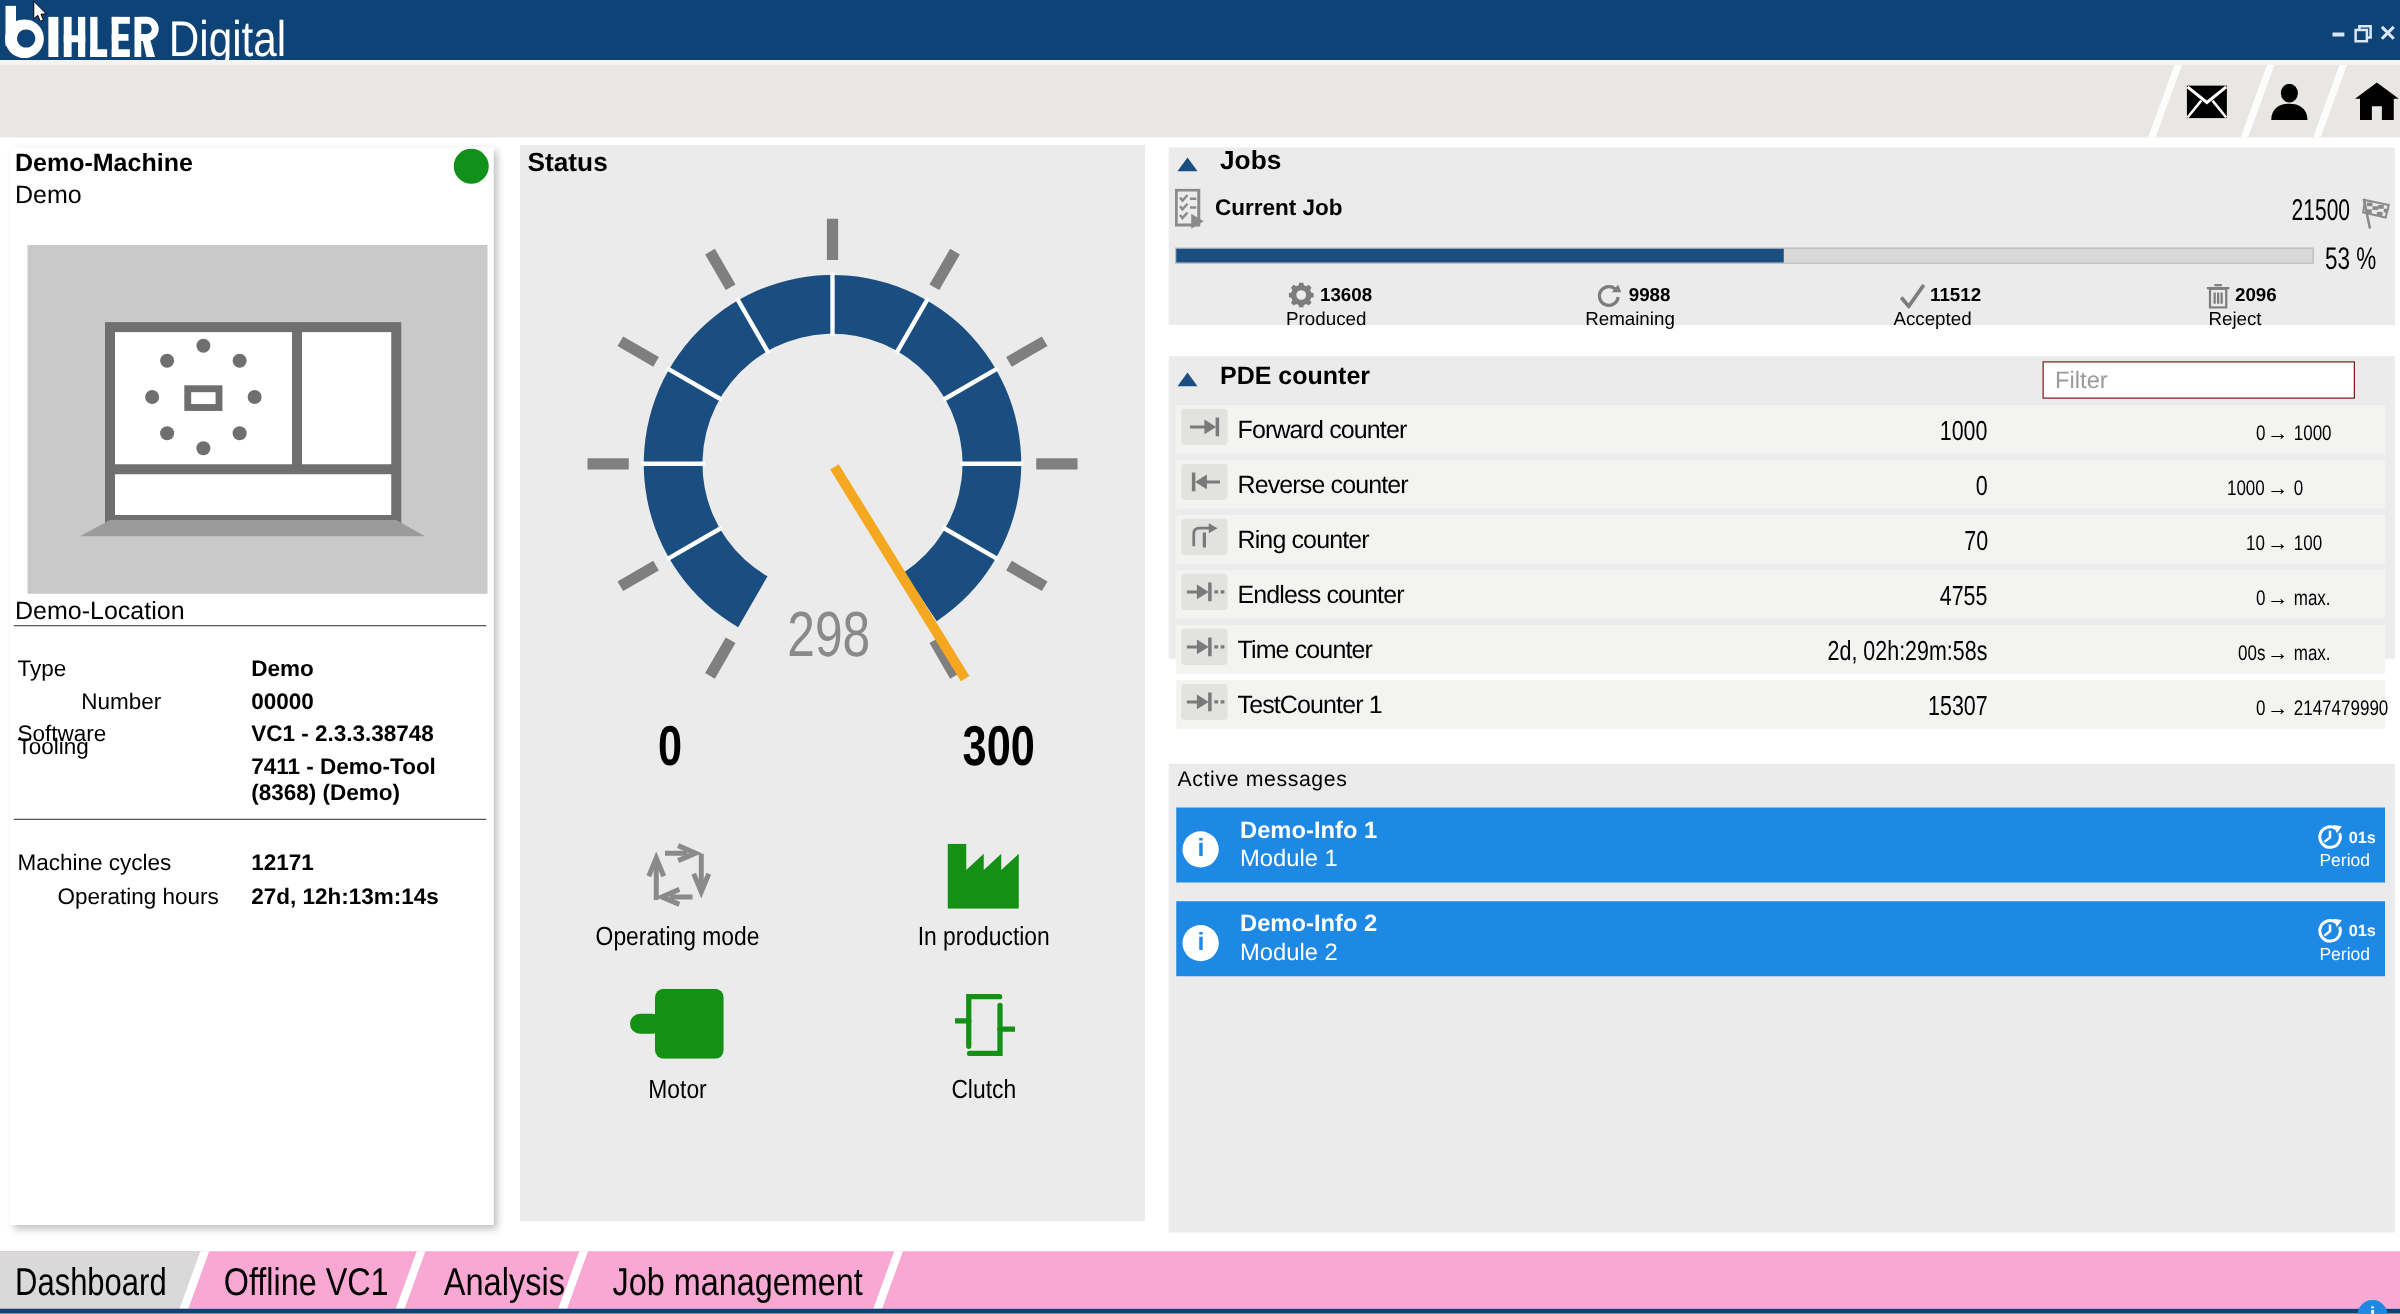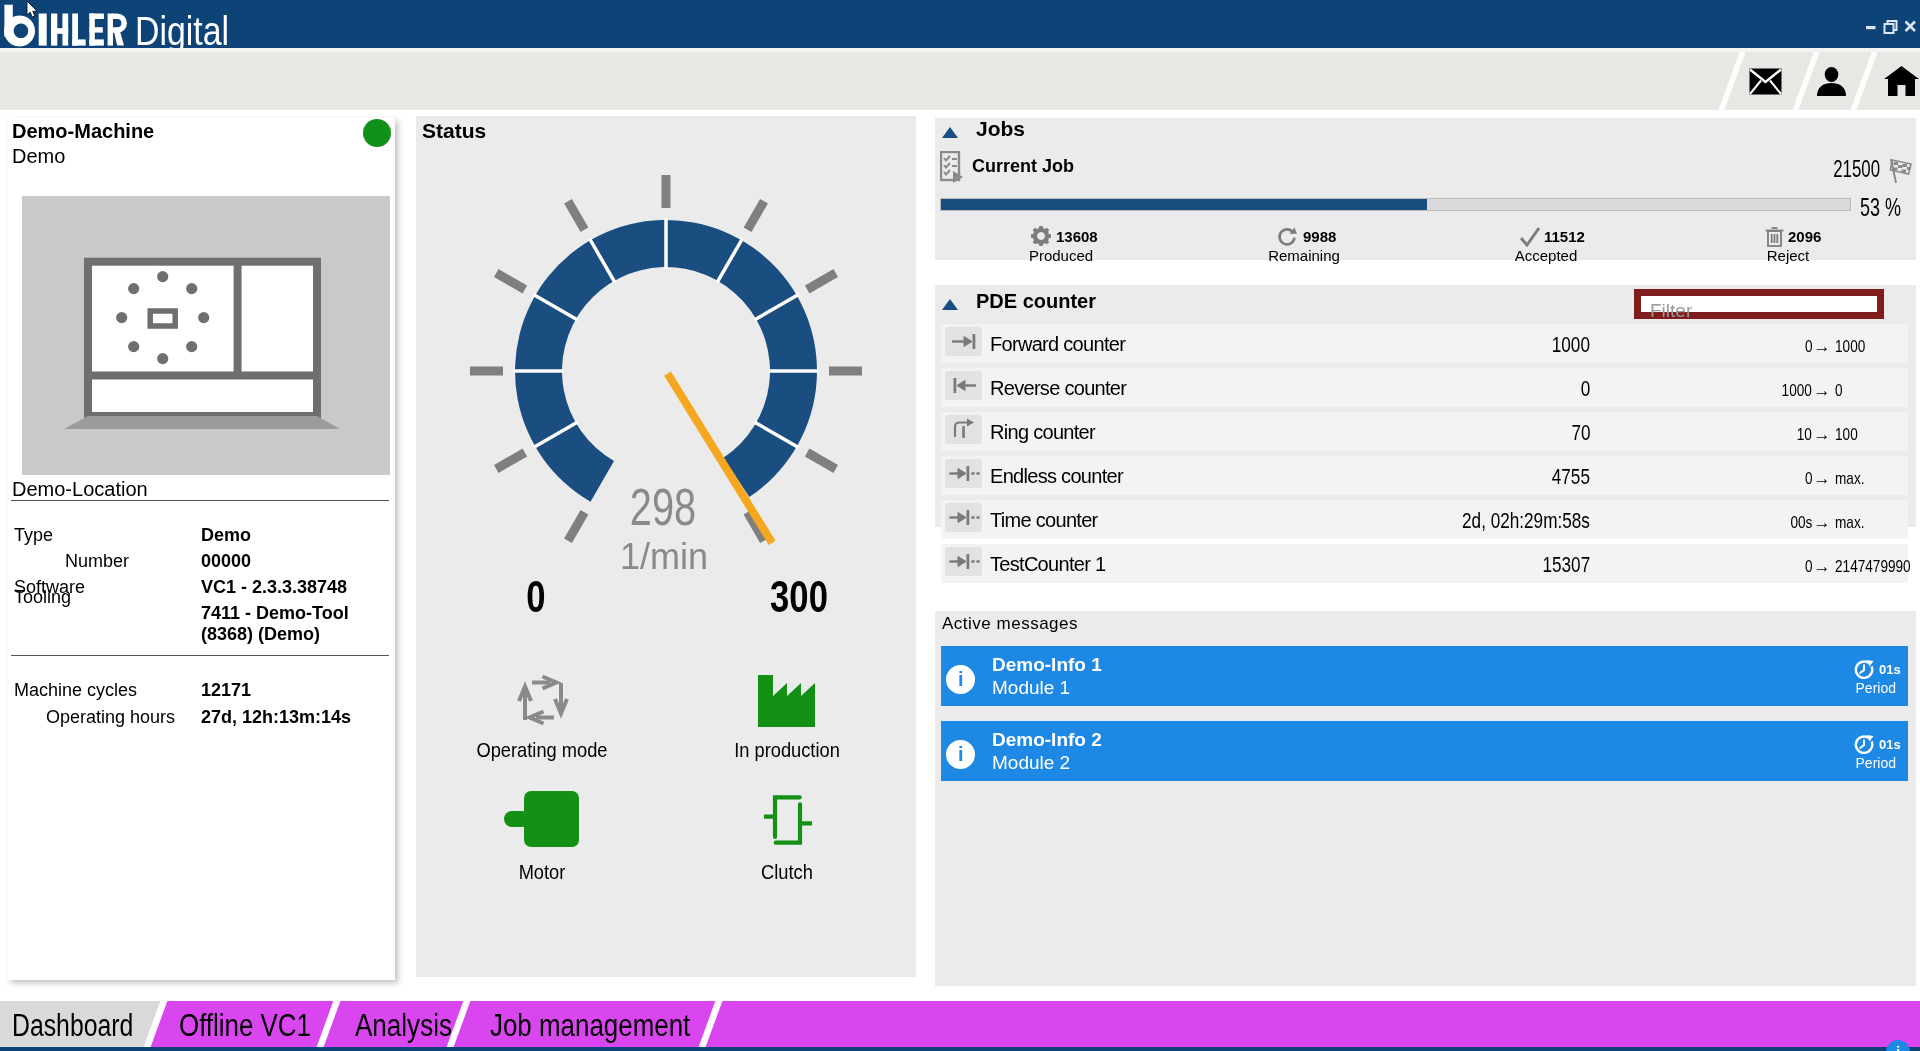--- a/index.html
+++ b/index.html
@@ -38,21 +38,21 @@
   .pderow { position:absolute; left:6px; width:967px; height:39px; background:#f3f3f2; }
   .chip { position:absolute; left:4px; top:3px; width:37px; height:29px; background:#e2e2e1; border-radius:3px; color:#7a7a7a; }
   .pdename { position:absolute; left:49px; top:9px; font-size:20px; letter-spacing:-0.7px; color:#000; }
   .pdeval { position:absolute; right:318px; top:8px; font-size:22px; color:#000; transform:scaleX(0.78); transform-origin:100% 0; }
   .pderange { position:absolute; top:13px; font-size:17px; color:#000; }
 
   .msg { position:absolute; left:6px; width:967px; height:60px; background:#1e88e5; color:#fff; }
   .msgcirc { position:absolute; left:5px; top:19px; width:29px; height:29px; background:#fff; border-radius:50%; }
 
   
-  #tabs { position:absolute; left:0; top:1001px; width:1920px; height:46px; background:#d946ef; overflow:hidden;text-align:center; }
+  #tabs { position:absolute; left:0; top:1001px; width:1920px; height:46px; background:#f9a8d4; overflow:hidden;text-align:center; }
   #tabline { position:absolute; left:0; top:1047px; width:1920px; height:4px; background:#0d4377; }
   .tab { position:absolute; top:0; height:46px; font-size:31px; color:#000; }
   .tabsep { position:absolute; top:-7px; width:7px; height:60px; background:#fff; transform:skewX(-20deg); }
 </style>
 </head>
 <body>
 <div id="app">
 
   <div id="hdr">
     <svg class="abs" style="left:0;top:0" width="240" height="48" viewBox="0 0 240 48">
@@ -176,21 +176,20 @@
       <line x1="168.5" y1="73.84" x2="152" y2="45.26" stroke="#7f7f7f" stroke-width="9"></line>
       <line x1="250" y1="52" x2="250" y2="19" stroke="#7f7f7f" stroke-width="9"></line>
       <line x1="331.5" y1="73.84" x2="348" y2="45.26" stroke="#7f7f7f" stroke-width="9"></line>
       <line x1="391.16" y1="133.5" x2="419.74" y2="117" stroke="#7f7f7f" stroke-width="9"></line>
       <line x1="413" y1="215" x2="446" y2="215" stroke="#7f7f7f" stroke-width="9"></line>
       <line x1="391.16" y1="296.5" x2="419.74" y2="313" stroke="#7f7f7f" stroke-width="9"></line>
       <line x1="331.5" y1="356.16" x2="348" y2="384.74" stroke="#7f7f7f" stroke-width="9"></line>
       <line x1="251.58" y1="217.55" x2="356.15" y2="386.86" stroke="#f5a81f" stroke-width="8"></line>
     </svg>
     <div class="abs" style="left:147px;top:362px;width:200px;text-align:center;font-size:51px;color:#8a8a8a;transform:scaleX(0.78);">298</div>
-    <div class="abs" style="left:148px;top:420px;width:200px;text-align:center;font-size:36px;color:#8a8a8a">1/min</div>
     <div class="abs" style="left:70px;top:455px;width:100px;text-align:center;font-size:45px;font-weight:bold;transform:scaleX(0.77);">0</div>
     <div class="abs" style="left:332.5px;top:455px;width:100px;text-align:center;font-size:45px;font-weight:bold;transform:scaleX(0.77);">300</div>
 
     <svg class="abs" style="left:101px;top:558px" width="52" height="52" viewBox="0 0 52 52">
       <g stroke="#8a8a8a" stroke-width="4" fill="none">
         <path d="M8 46 L8 14"></path>
         <path d="M2 27 L8 12.5 L14 27"></path>
         <path d="M15 8.5 L33 8.5"></path>
         <path d="M25.5 2.5 L39.5 8.5 L25.5 14.5"></path>
         <path d="M44 9 L44 39"></path>
@@ -283,21 +282,21 @@
     <div class="abs" style="left:309px;top:129px;width:120px;text-align:center;font-size:15px;">Remaining</div>
     <div class="abs" style="left:609px;top:110px;font-size:15px;font-weight:bold">11512</div>
     <div class="abs" style="left:551px;top:129px;width:120px;text-align:center;font-size:15px;">Accepted</div>
     <div class="abs" style="left:853px;top:110px;font-size:15px;font-weight:bold">2096</div>
     <div class="abs" style="left:793px;top:129px;width:120px;text-align:center;font-size:15px;">Reject</div>
   </div>
 
   <div class="rsec" id="pde" style="top:285px;height:242px;">
     <div class="abs" style="left:7px;top:11px;"><span class="tri"></span></div>
     <div class="abs secttl" style="left:41px;top:5px;">PDE counter</div>
-    <div class="abs" style="left:699px;top:4px;width:250px;height:30px;background:#fff;border:7px solid #7f1d1d;">
+    <div class="abs" style="left:699px;top:4px;width:250px;height:30px;background:#fff;border:1px solid #7f1d1d;">
       <span style="position:absolute;left:9px;top:4px;font-size:19px;color:#9a9a9a">Filter</span>
     </div>
     <div class="pderow" style="top:39px;">
       <div class="chip"><svg width="37" height="29" viewBox="0 0 37 29">
             <g stroke="#7a7a7a" fill="#7a7a7a">
               <line x1="7" y1="14.5" x2="20" y2="14.5" stroke-width="2.4"></line>
               <polygon points="19,9.5 27,14.5 19,19.5"></polygon>
               <rect x="27.5" y="7" width="2.8" height="15" stroke="none"></rect>
             </g>
           </svg></div>

